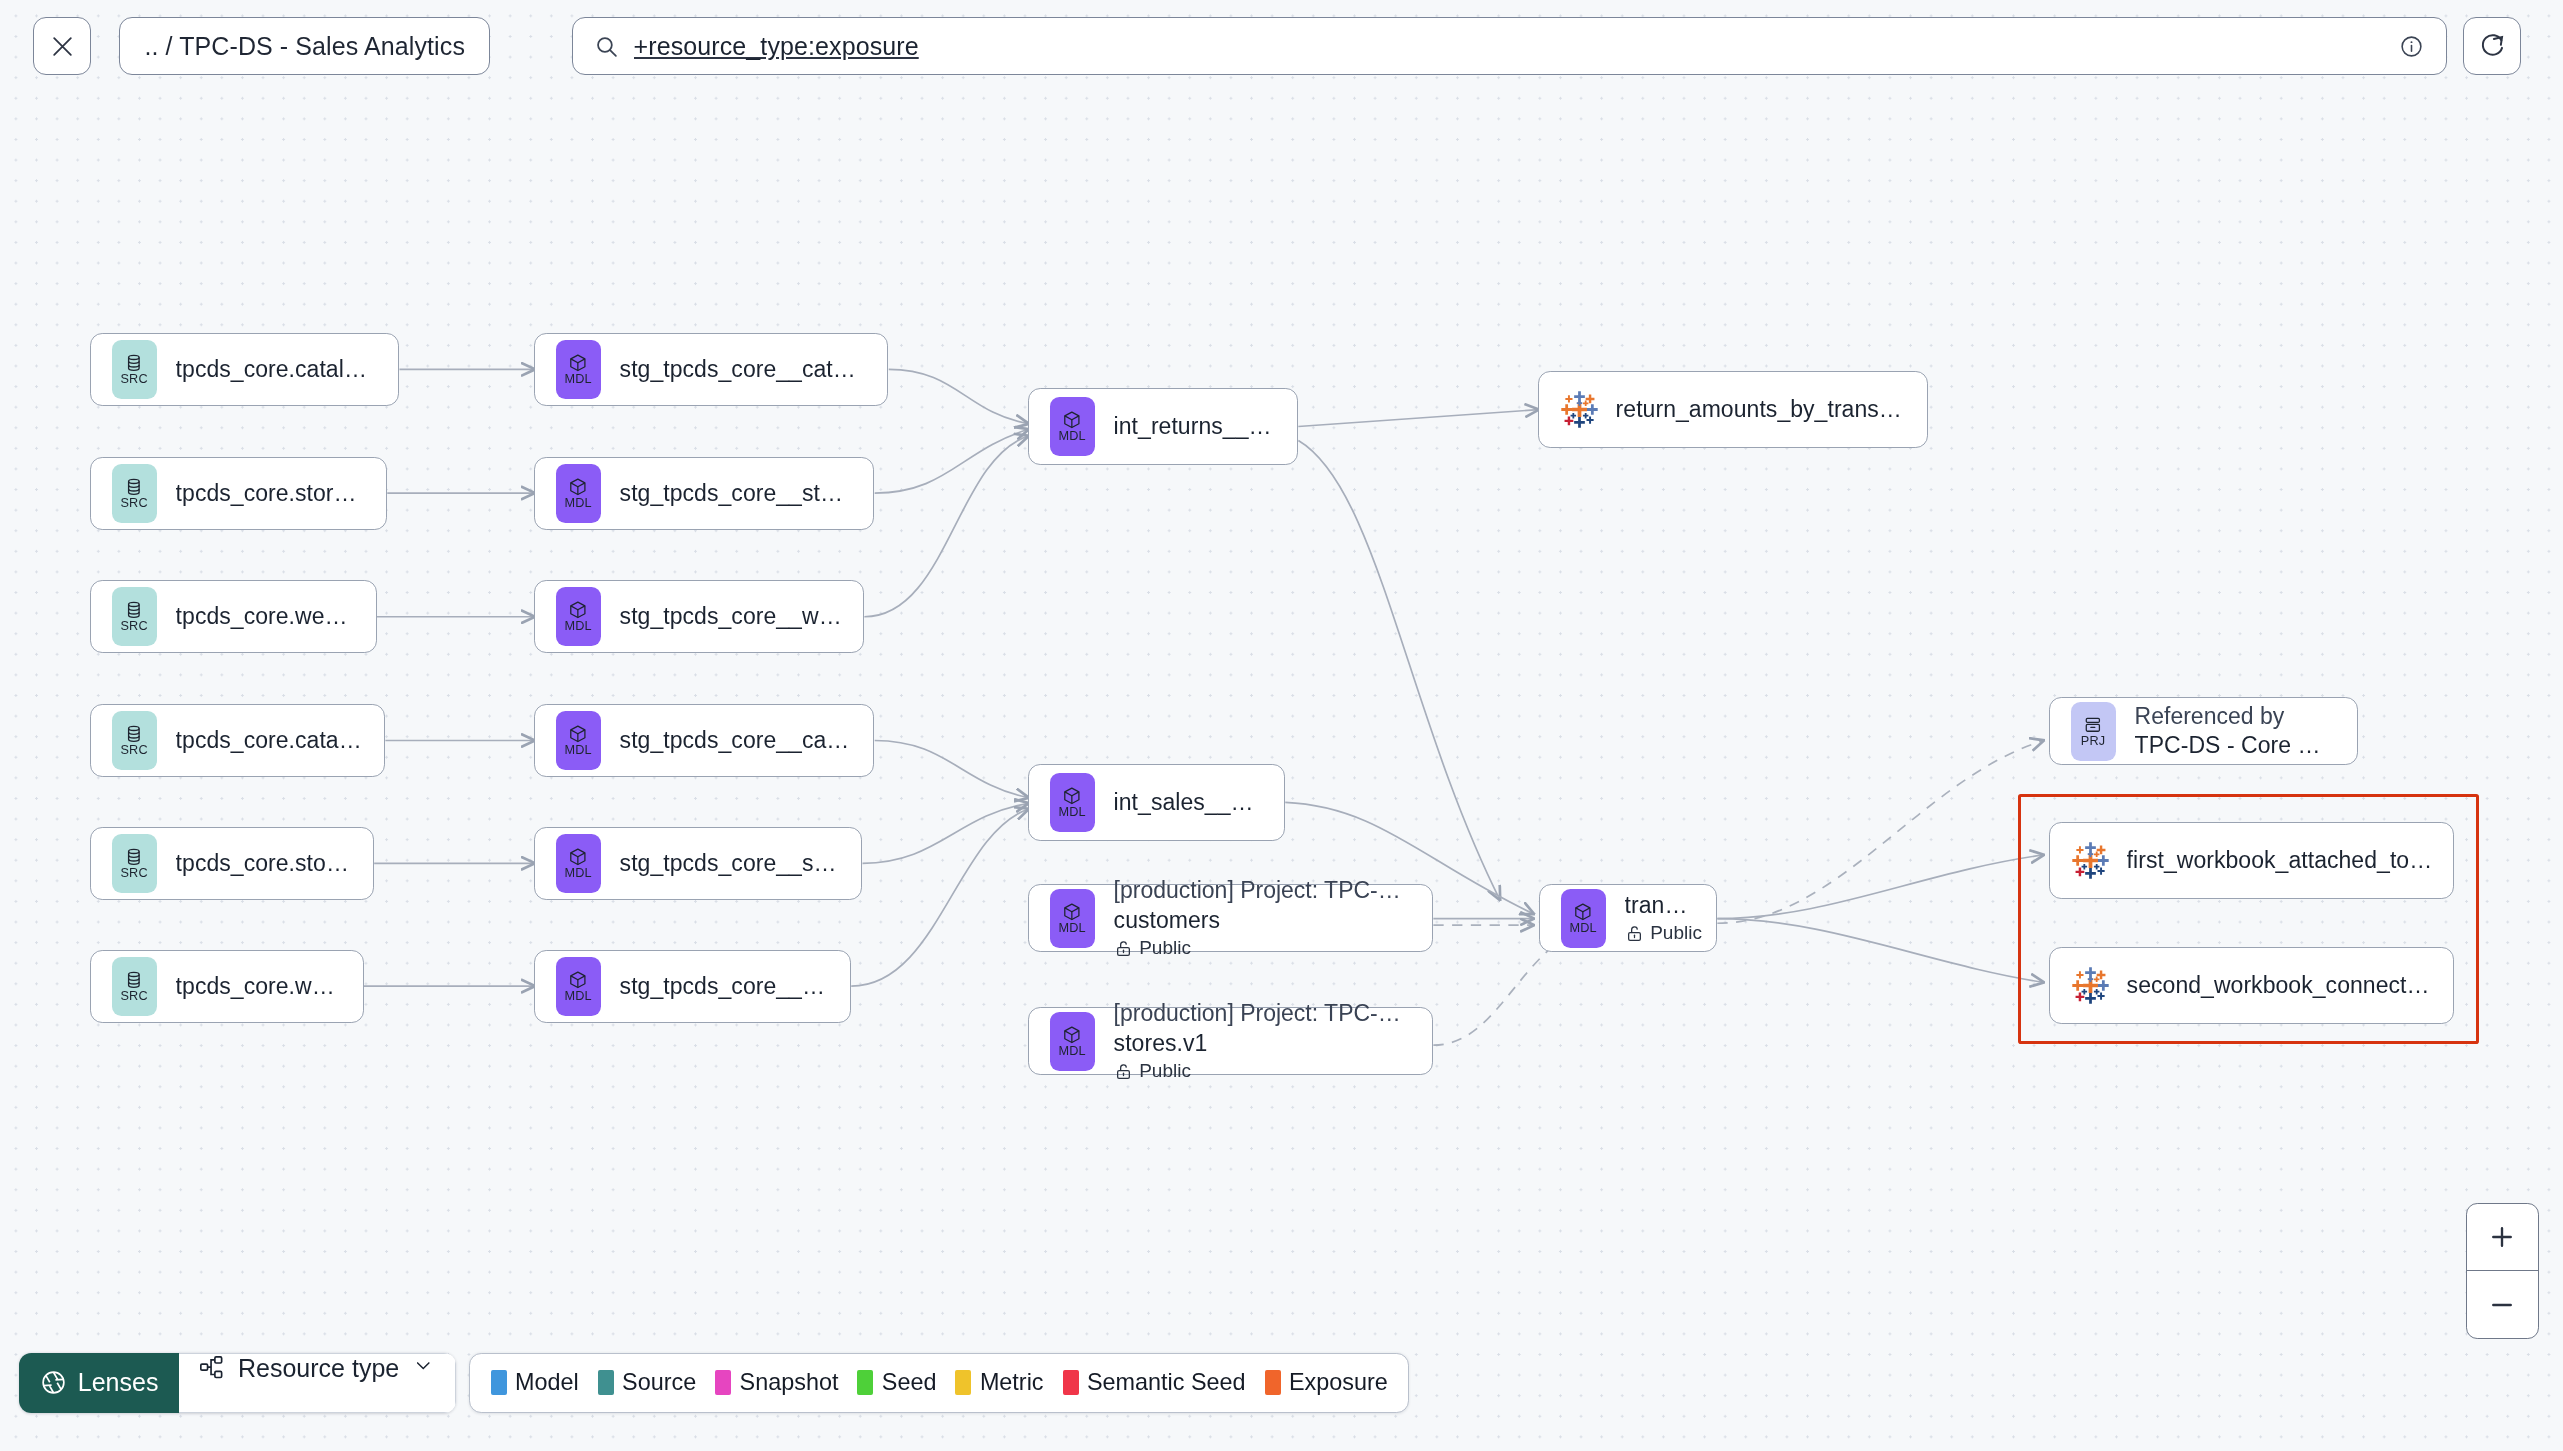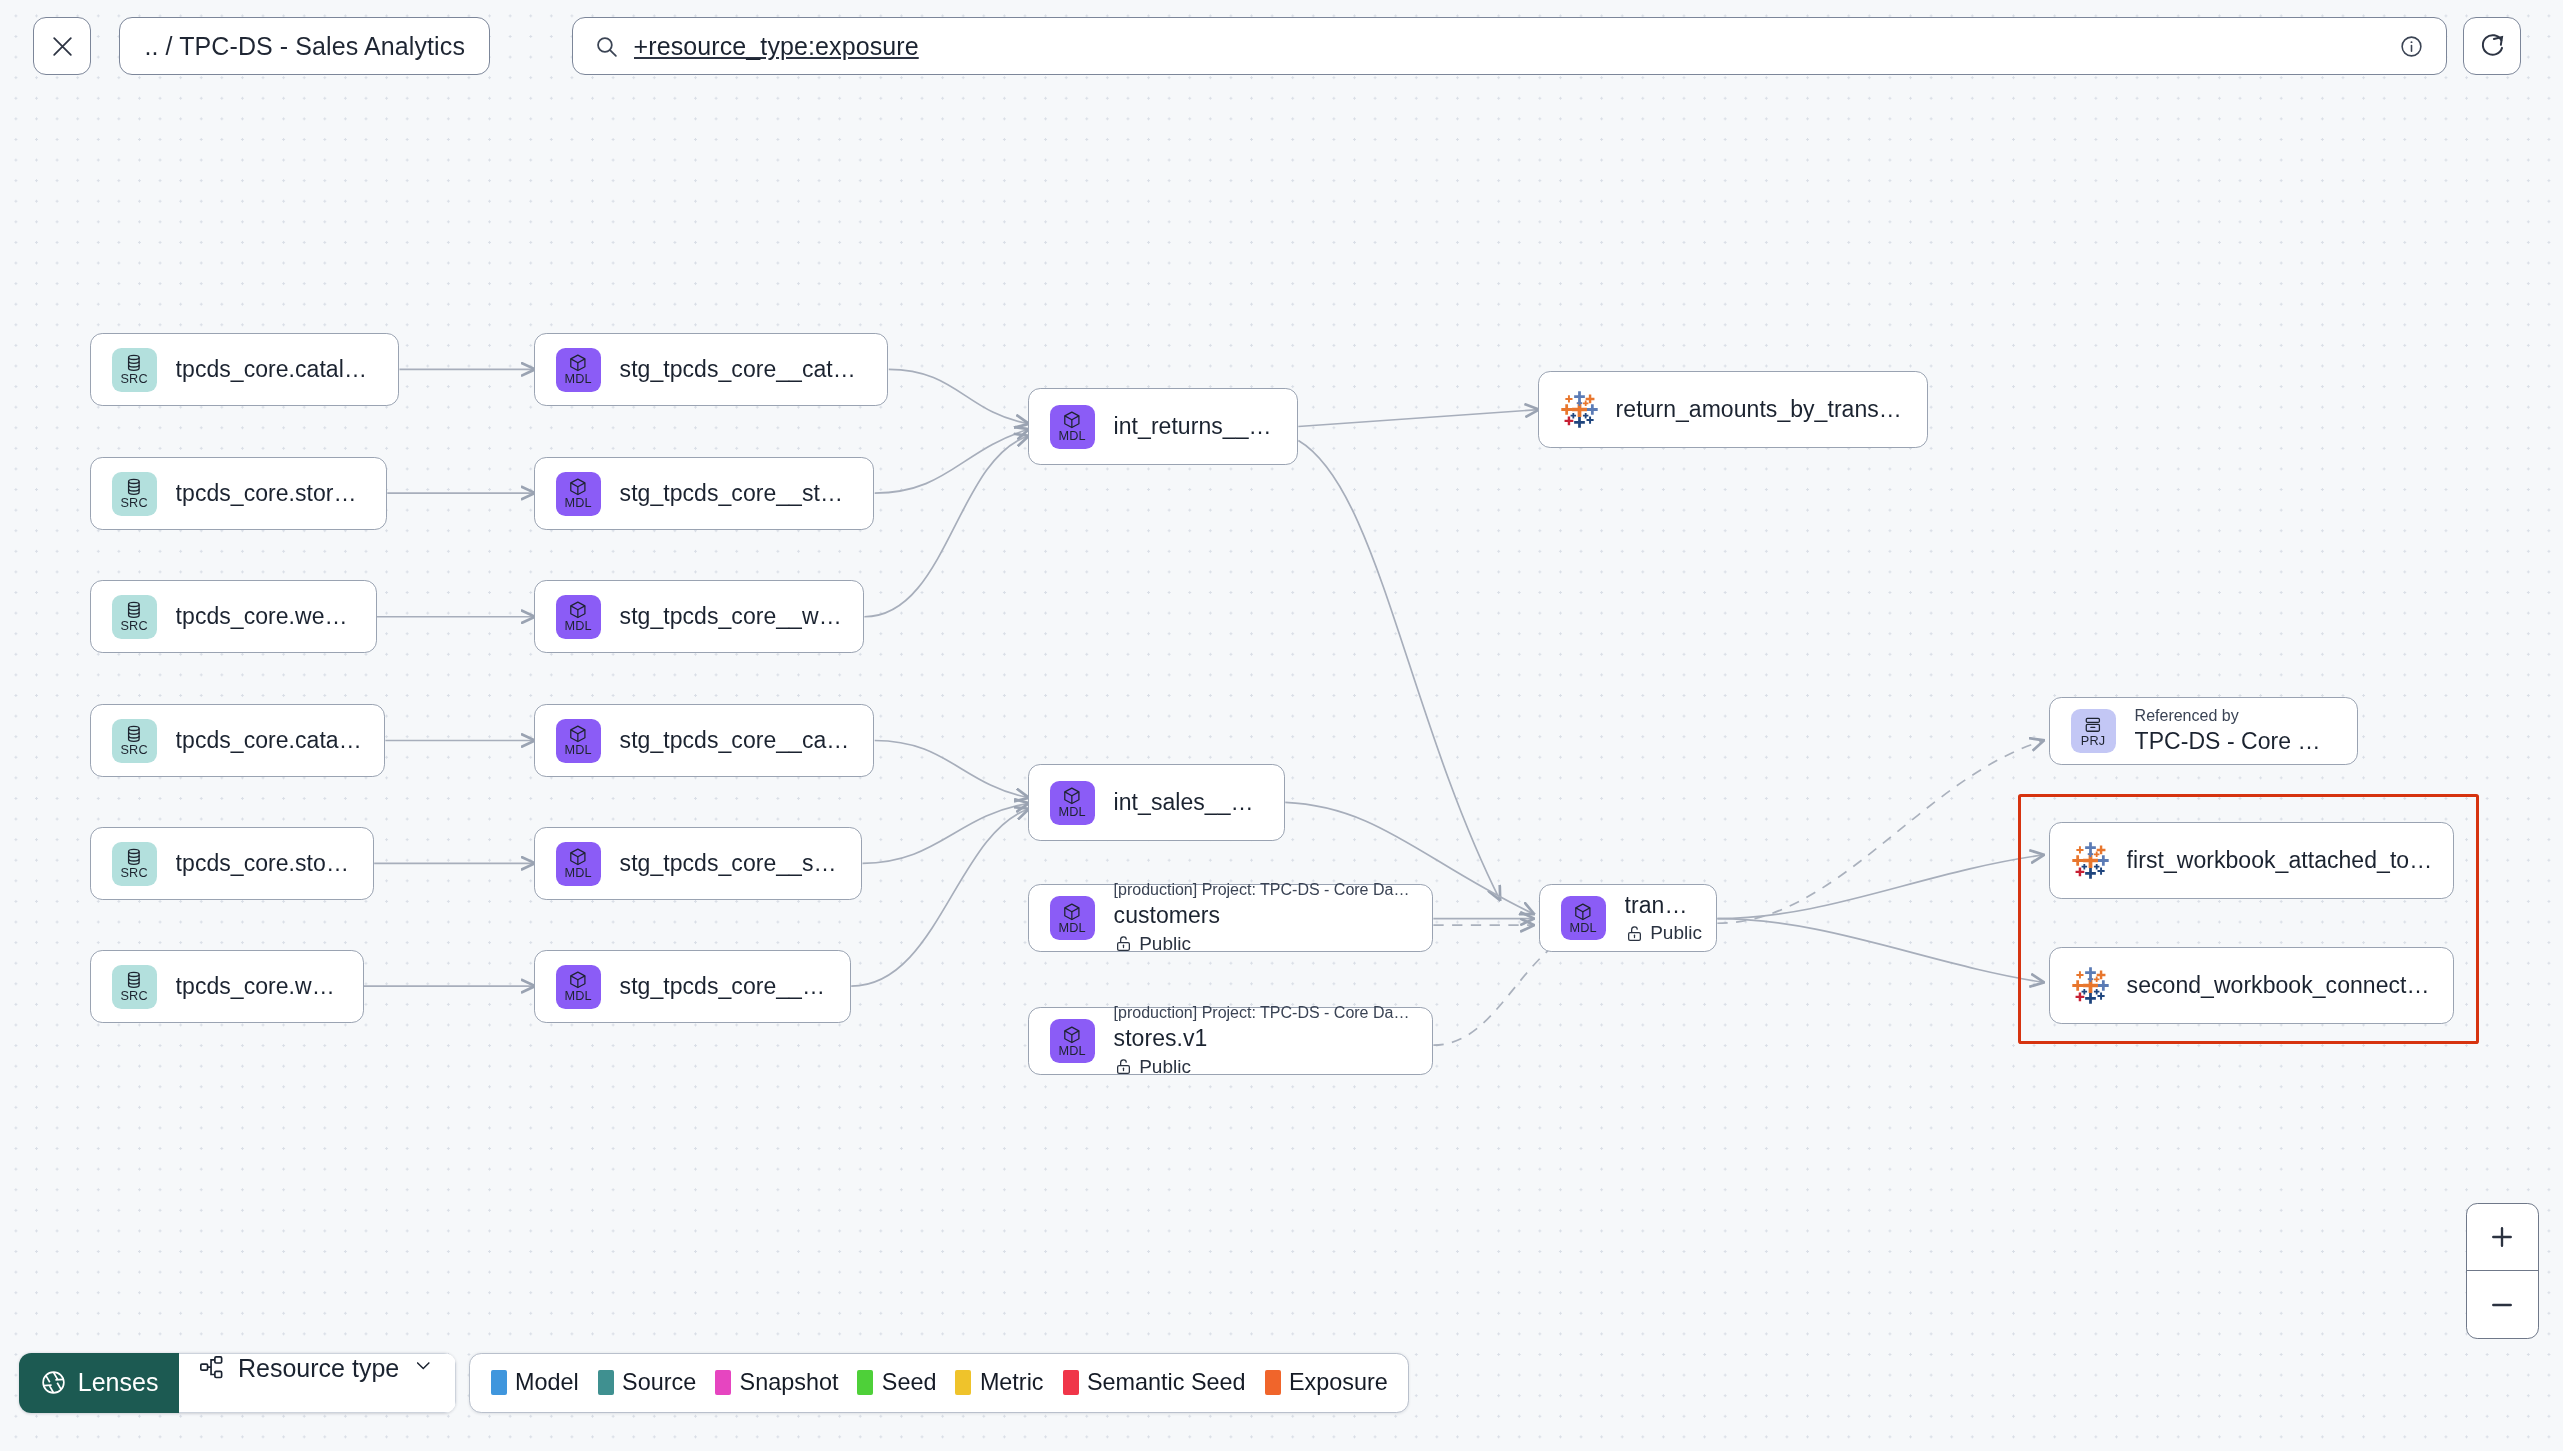--- a/index.html
+++ b/index.html
@@ -57,39 +57,39 @@
     border: 1.4px solid #9aa3b2;
     border-radius: 12.2px;
     display: flex;
     align-items: center;
     padding: 0 20.6px;
     z-index: 5;
     cursor: pointer;
   }
   .node .badge {
     flex: 0 0 auto;
-    width: 45px; height: 44px;
+    width: 45px; height: 59px;
     border-radius: 9.4px;
     display: flex; flex-direction: column;
     align-items: center; justify-content: center;
     margin-right: 19px;
     color: #1e2430;
   }
   .badge.src { background: #b3e0dd; }
   .badge.mdl { background: #8b5cf6; }
   .badge.prj { background: #c3c7f5; }
   .badge .bl { font-size: 12.7px; line-height: 12.2px; letter-spacing: 0.2px; margin-top: 0.9px; font-family: "Liberation Sans", sans-serif;}
   .badge .gl { display:flex; align-items:center; justify-content:center; height: 19px; }
 
   .node .body { display: flex; flex-direction: column; justify-content: center; min-width: 0; flex: 1 1 auto; }
   .node .label {
     font-size: 23px; color: #1b2330; white-space: nowrap;
     overflow: hidden; text-overflow: ellipsis; letter-spacing: 0.05px;
   }
-  .node .sub-top { font-size: 16px; color: #3a4354; white-space: nowrap; overflow: hidden; text-overflow: ellipsis; margin-bottom: 2.8px;}
+  .node .sub-top { font-size: 23px; color: #3a4354; white-space: nowrap; overflow: hidden; text-overflow: ellipsis; margin-bottom: 2.8px;}
   .node .meta { display: flex; align-items: center; gap: 6.6px; font-size: 19px; color: #2b3341; margin-top: 3.7px;}
   .node .tbl-ico { flex: 0 0 auto; margin-right: 17px; display: flex; }
 
   
   #exposure-highlight {
     position: absolute;
     border: 3.7px solid #d6330f;
     border-radius: 2.8px;
     z-index: 4;
     background: transparent;

